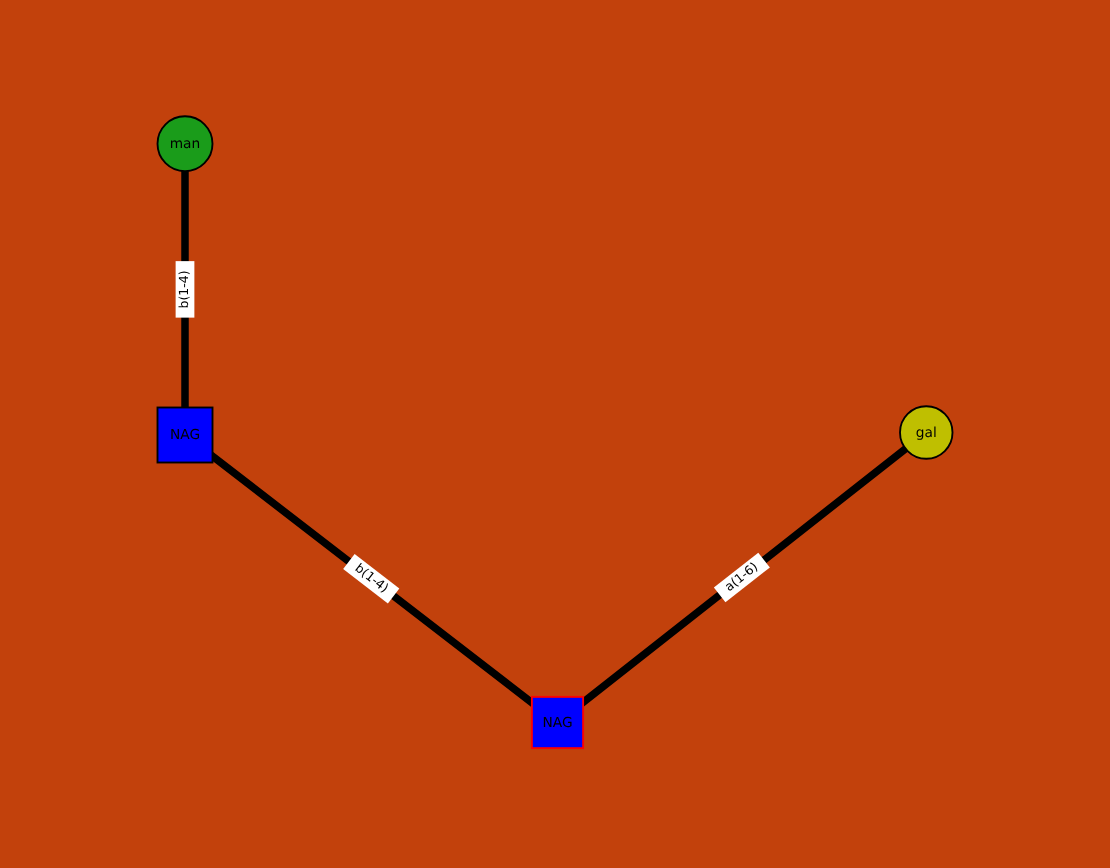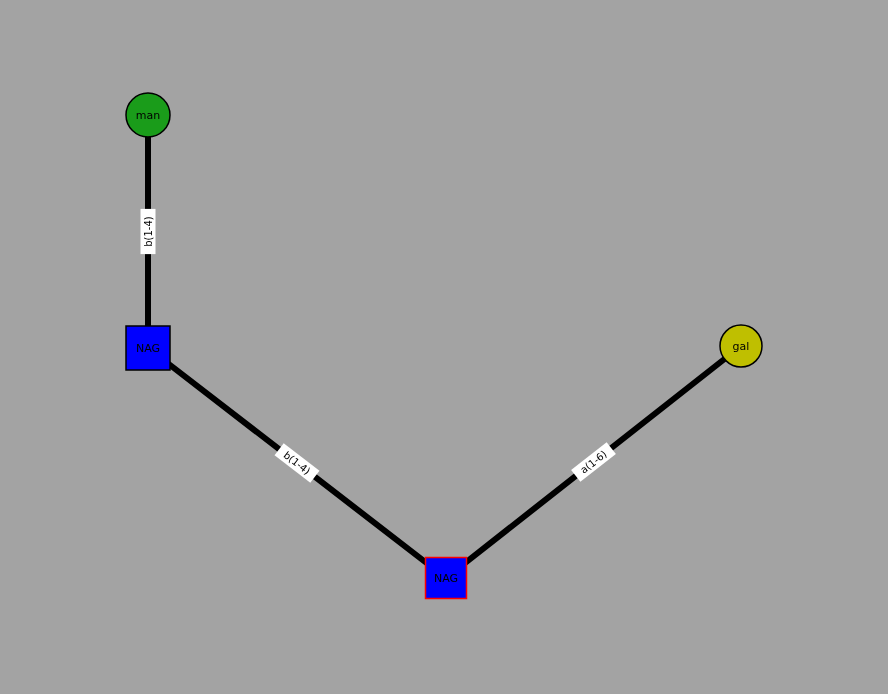--- a/index.html
+++ b/index.html
@@ -4,21 +4,21 @@
 <style>
   html, body {
     margin: 0;
     padding: 0;
     background: #ffffff;
   }
   .figure-canvas {
     position: relative;
     width: 888px;
     height: 694px;
-    background: #a3a3a3;
+    background: #c2410c;
     font-family: "DejaVu Sans", sans-serif;
     overflow: hidden;
   }
   svg {
     display: block;
   }
   .edge-line {
     stroke-linecap: round;
   }
   .edge-label {

